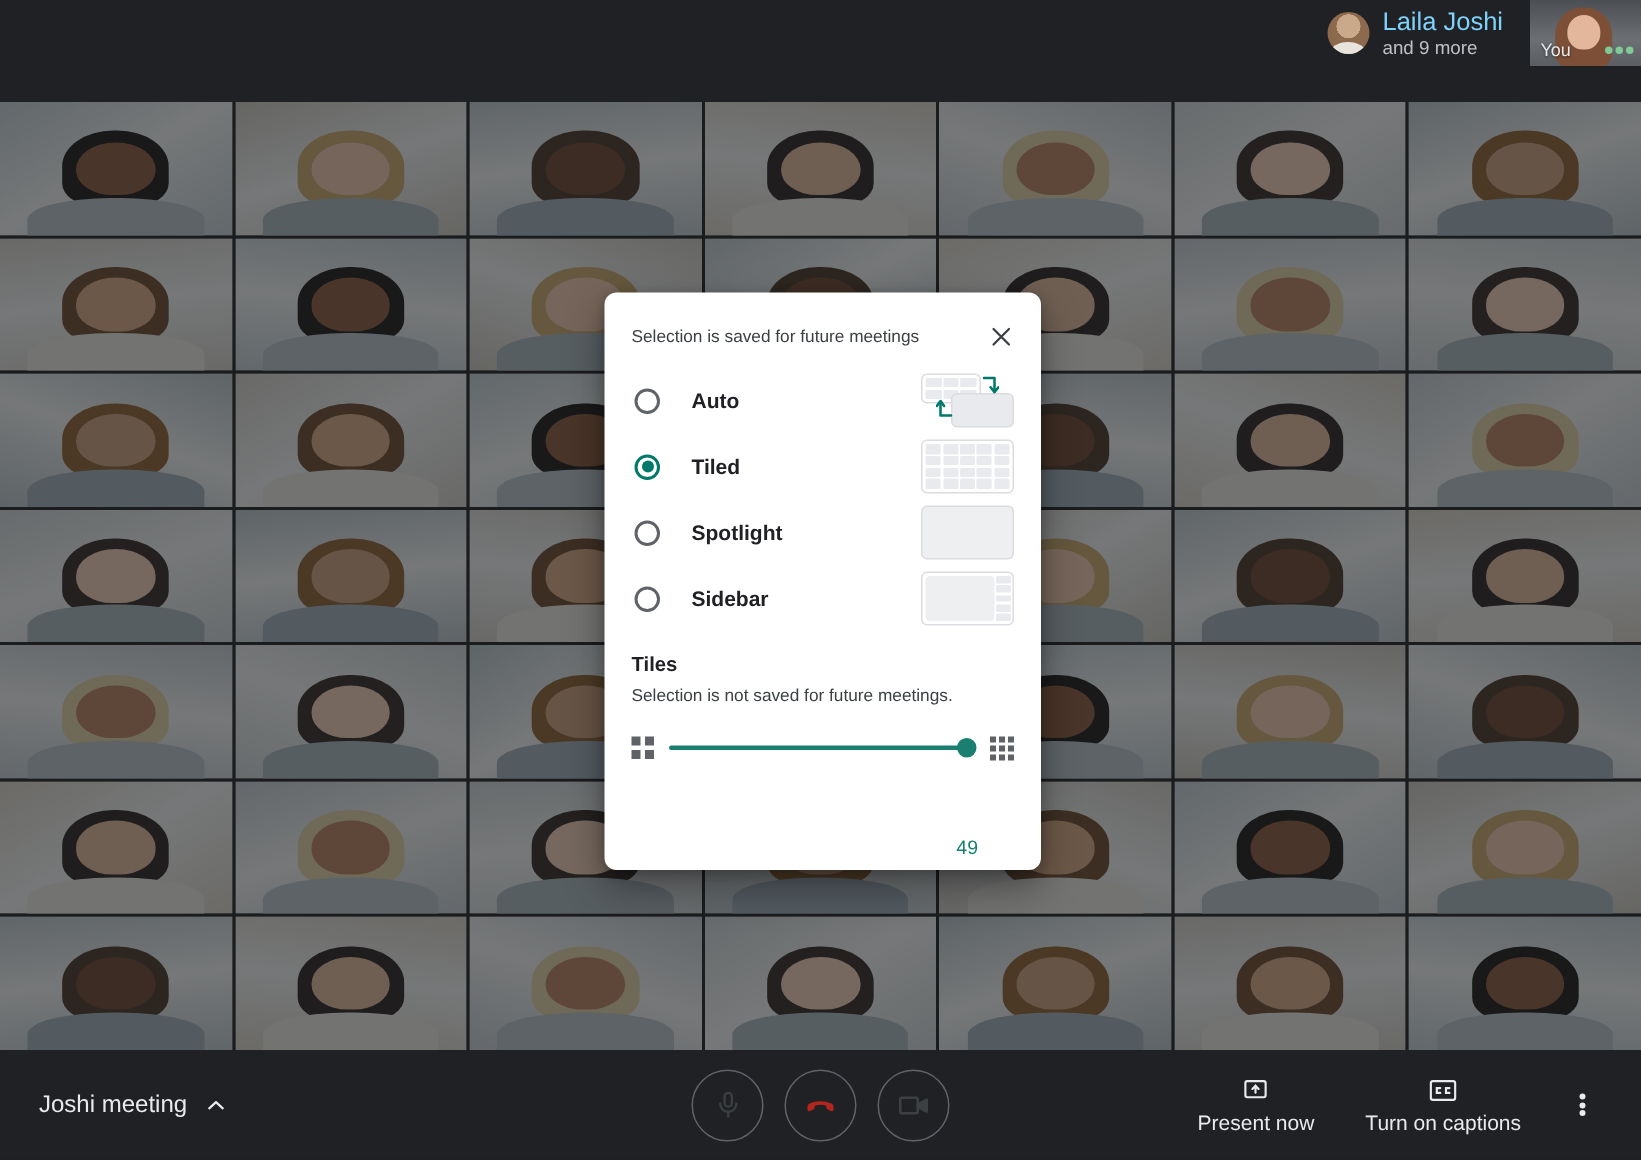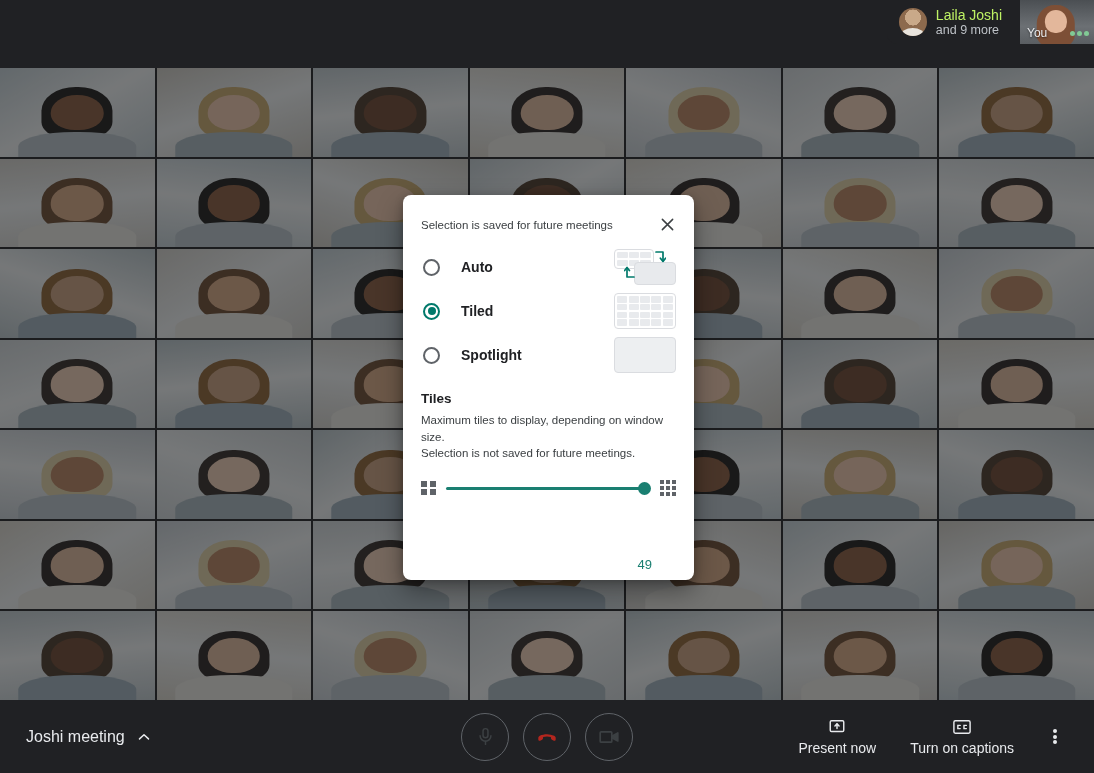--- a/index.html
+++ b/index.html
@@ -122,22 +122,22 @@
     content: "";
     position: absolute;
     left: 50%; bottom: -28%;
     width: 88%; height: 56%;
     transform: translateX(-50%);
     border-radius: 50% 50% 0 0;
     background: #e8e4dd;
   }
   .speaker-text { line-height: 1.16; }
   .speaker-name {
-    color: #bef264;
-    font-size: 14px;
+    color: #7dd3fc;
+    font-size: 17px;
   }
   .speaker-sub {
     color: #bdc1c6;
     font-size: 12.5px;
   }
   #top-actions {
     display: flex;
     align-items: center;
     background: rgba(110,112,116,0.62);
     height: 44px;
@@ -897,27 +897,42 @@
       </div>
 
       <div class="opt-row">
         <span class="radio"></span>
         <span class="opt-label">Spotlight</span>
         <span class="opt-thumb">
           <span class="panel" style="left:0;top:0;width:62px;height:36px;background:#edeff1;"></span>
         </span>
       </div>
 
+      <div class="opt-row">
+        <span class="radio"></span>
+        <span class="opt-label">Sidebar</span>
+        <span class="opt-thumb">
+          <span class="panel" style="left:0;top:0;width:62px;height:36px;"></span>
+          <span class="panel" style="left:2.5px;top:3px;width:46px;height:30px;background:#edeff1;border:none;border-radius:3px;"></span>
+          <span class="minigrid" style="position:absolute;left:50px;top:3px;width:10px;height:30px;
+                grid-template-columns:1fr;grid-template-rows:repeat(5,1fr);padding:0;gap:1.4px;">
+            <span></span>
+              <span></span>
+              <span></span>
+              <span></span>
+              <span></span>
+          </span>
+        </span>
+      </div>
 
     </div>
 
     <div id="tiles-section">
       <div id="tiles-heading">Tiles</div>
       <div class="tiles-desc">
-        <div>Maximum tiles to display, depending on window size.</div>
         <div>Selection is not saved for future meetings.</div>
       </div>
 
       <div id="slider-row">
         <span class="dotgrid" id="dg-small">
           <span></span>
             <span></span>
             <span></span>
             <span></span>
         </span>

